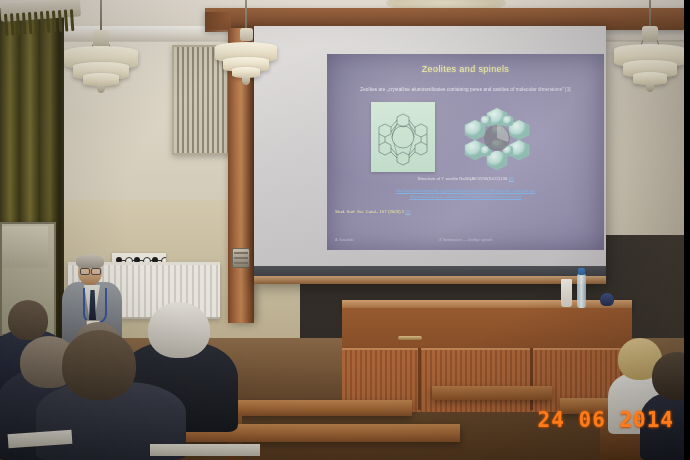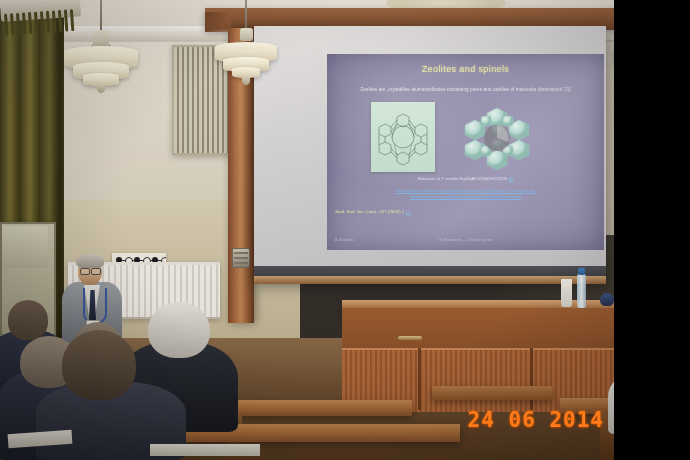--- a/index.html
+++ b/index.html
@@ -1,21 +1,21 @@
 <!DOCTYPE html>
 <html><head>
 <meta charset="utf-8">
 <title>Lecture Hall Photo</title>
 <style>
   html,body{margin:0;padding:0;background:#000;}
   body{font-family:"Liberation Sans",sans-serif;}
 
   #photo{
     position:relative;
-    width:614px;height:460px;
+    width:684px;height:460px;
     overflow:hidden;
     background:#2e2a26;
   }
 
   
   .ceiling{
     position:absolute;left:0;top:0;width:690px;height:42px;
     background:linear-gradient(180deg,#efe9df 0%,#e4ddd1 55%,#d2cabc 100%);
   }
   .ceiling-cove{

